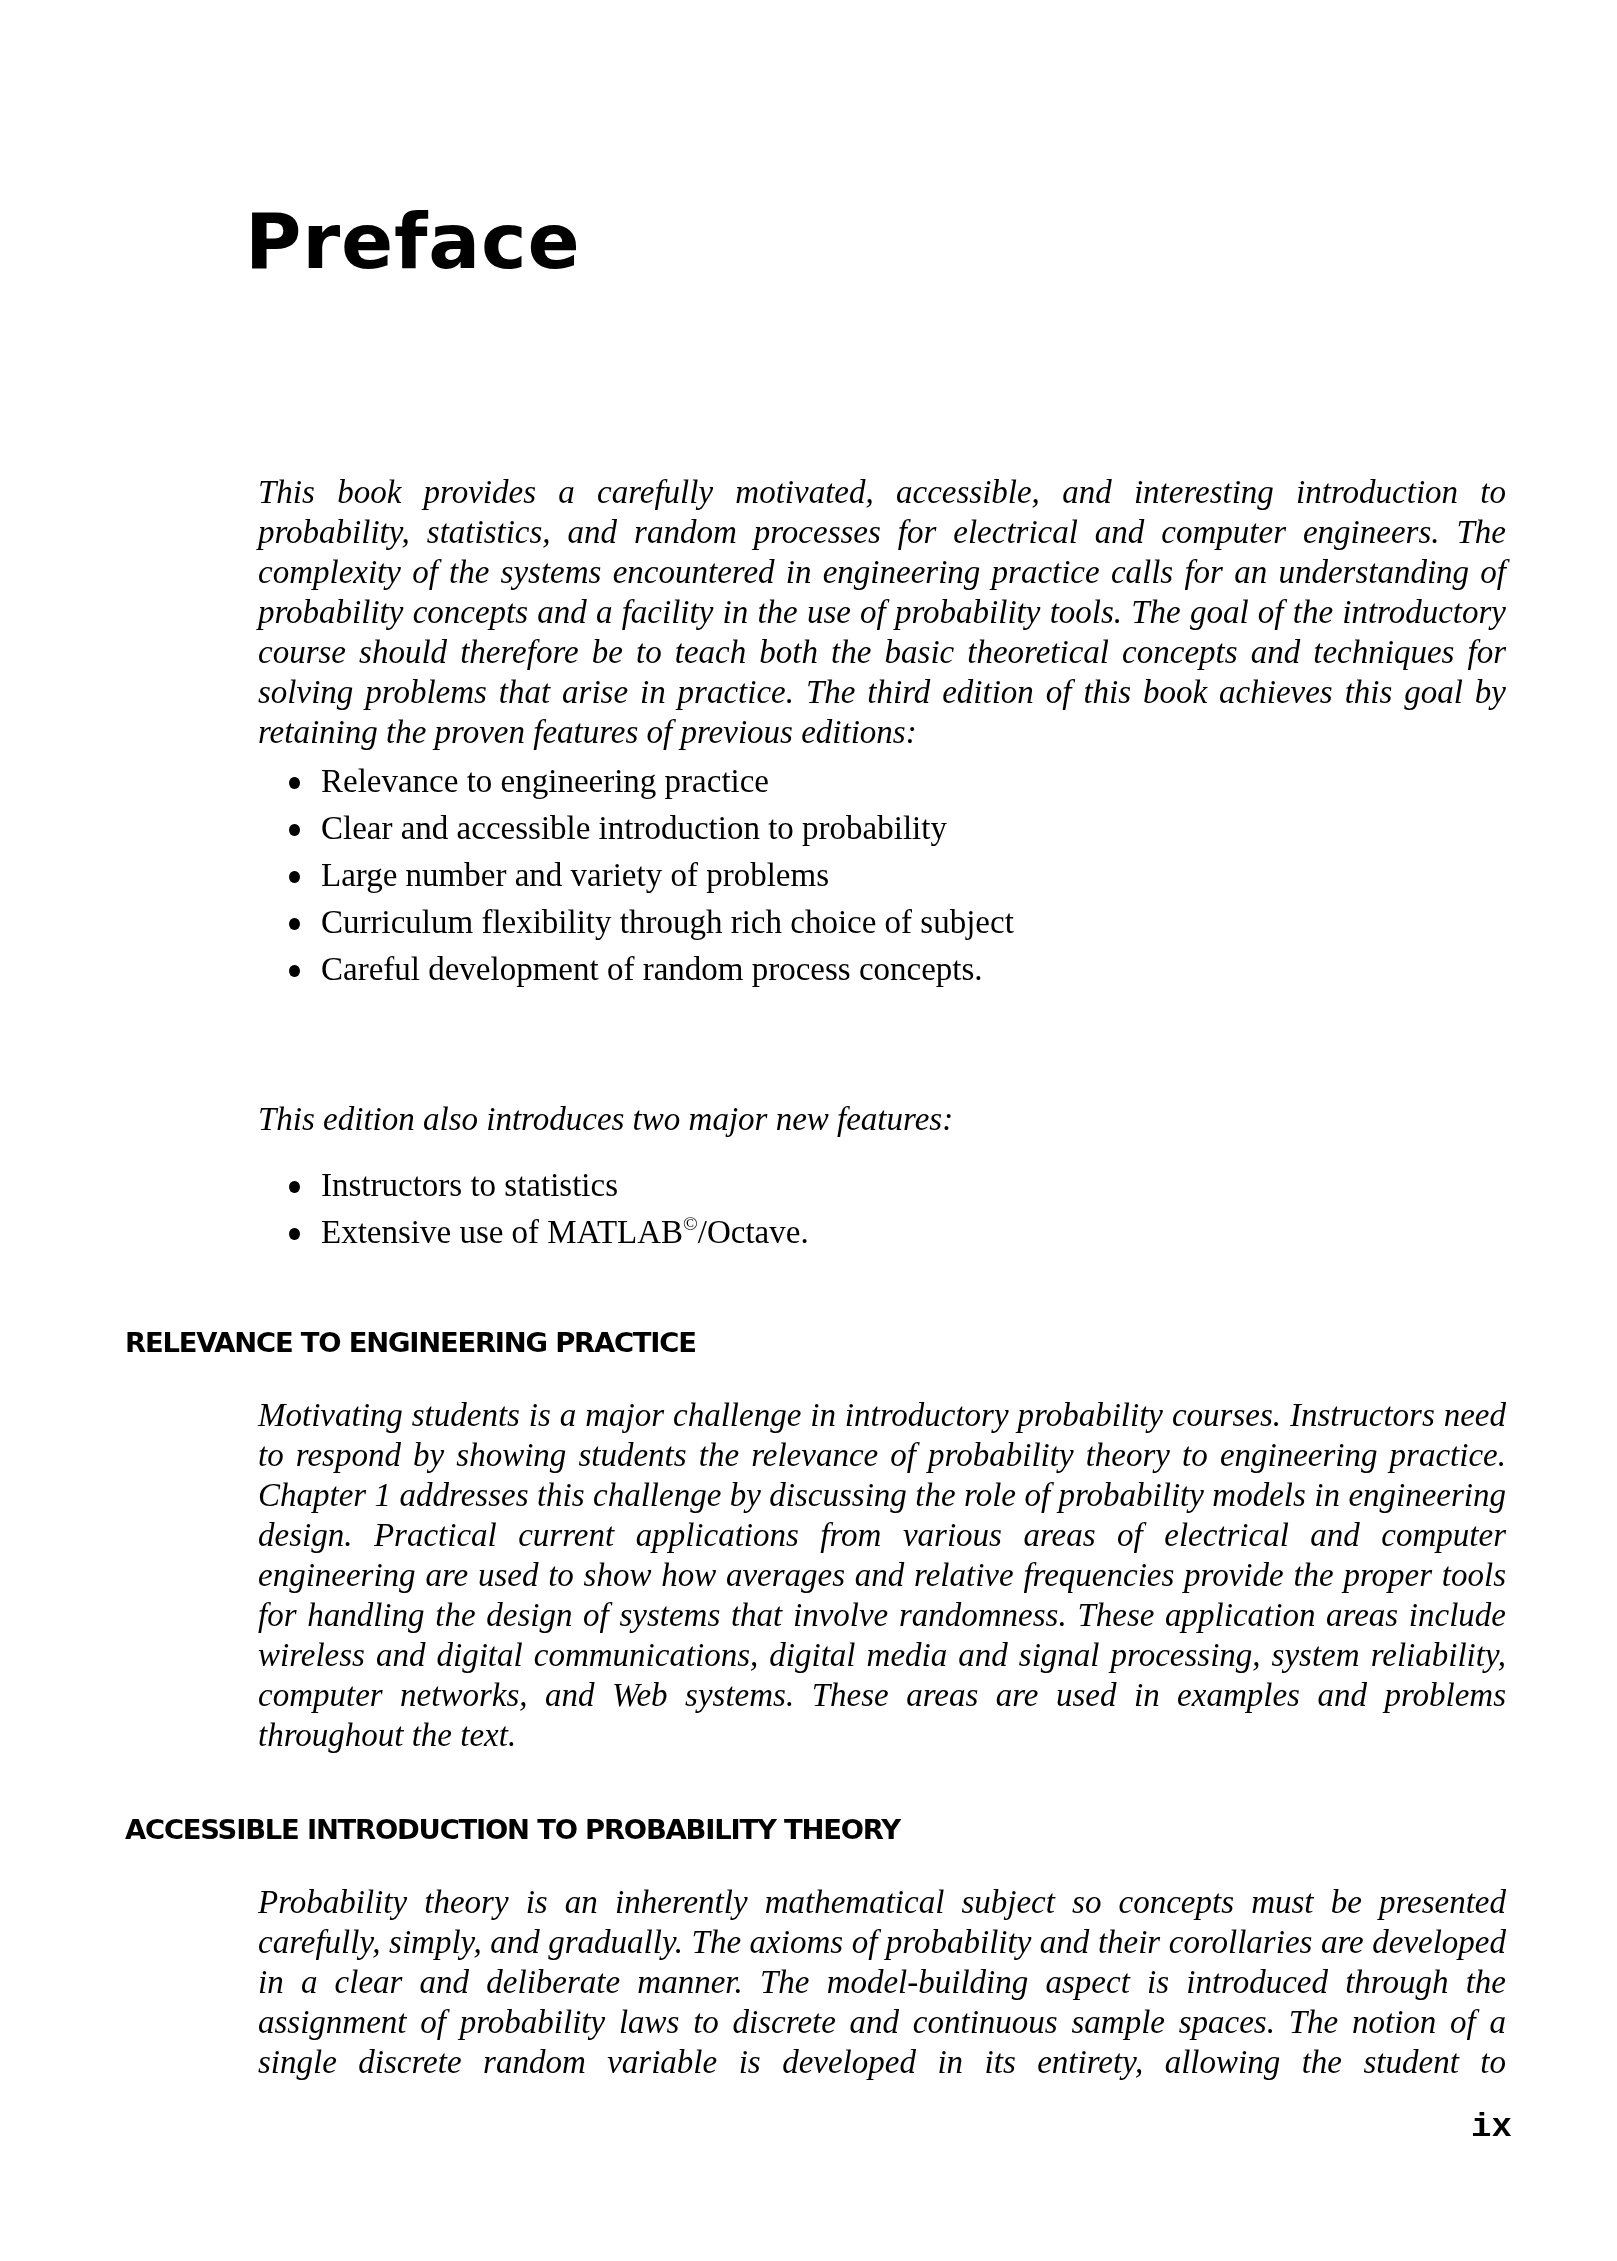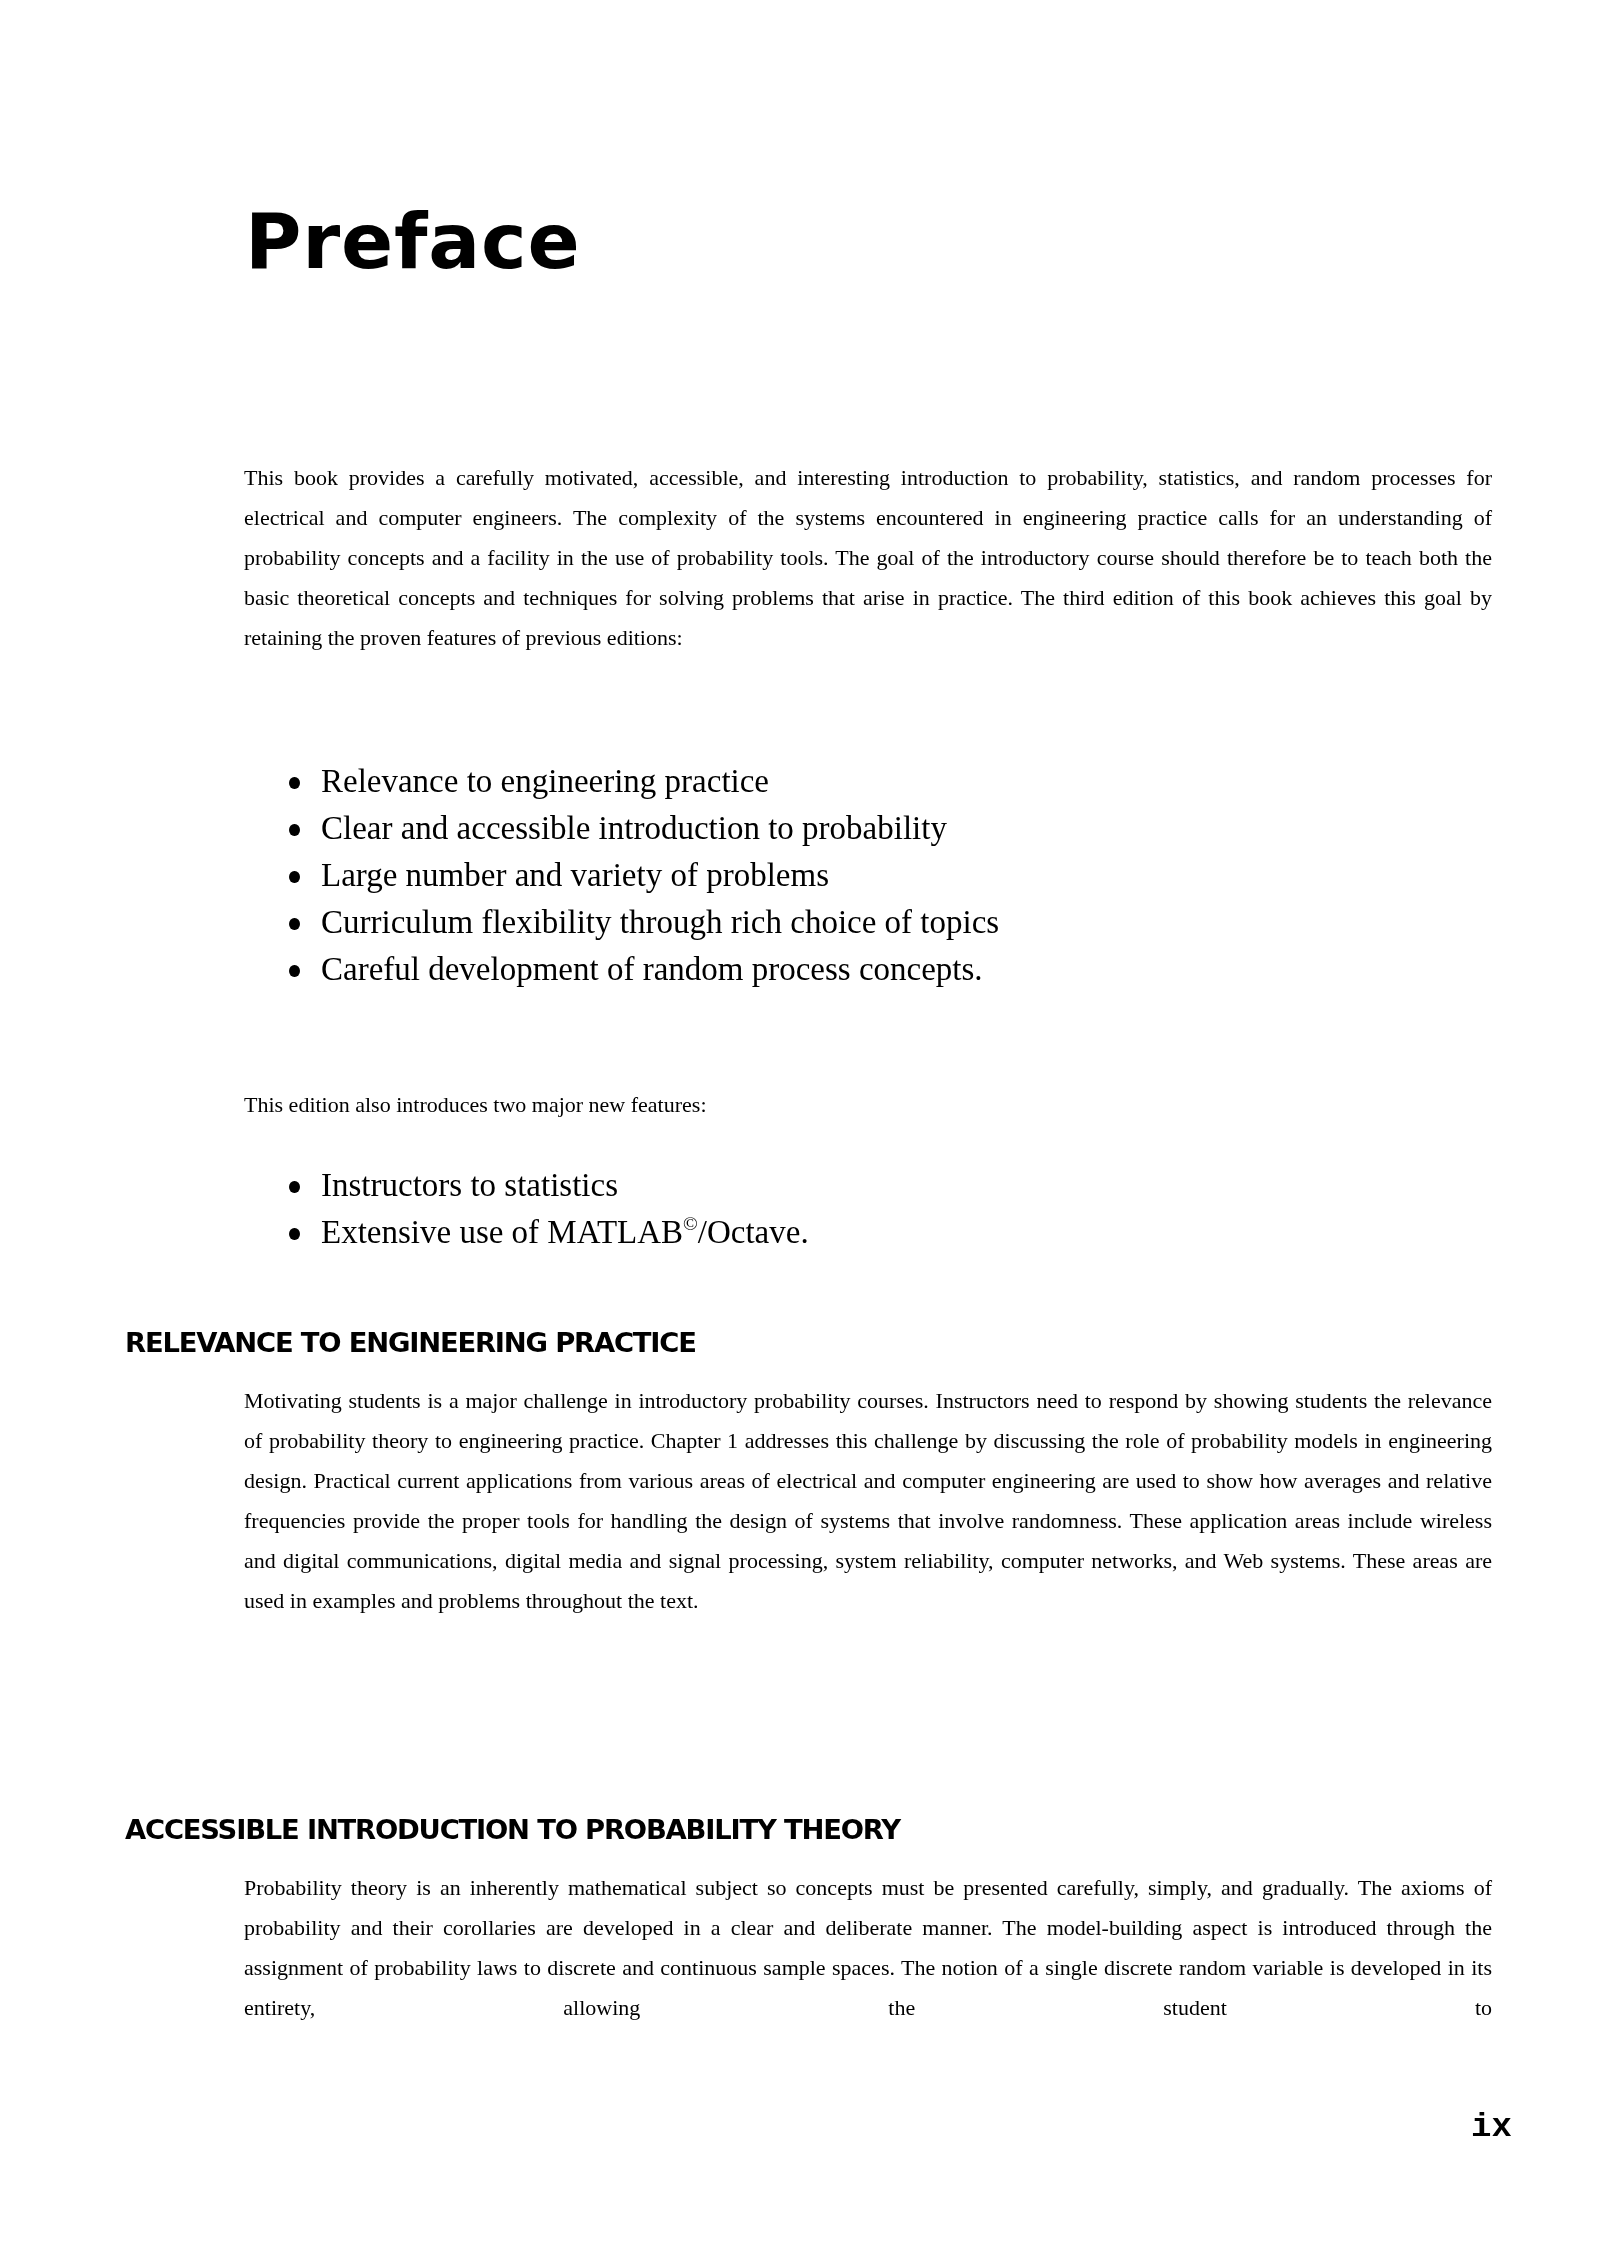--- a/index.html
+++ b/index.html
@@ -26,24 +26,25 @@
       top: 203px;
       margin: 0;
       font-family: "DejaVu Sans", sans-serif;
       font-weight: bold;
       font-size: 77px;
       letter-spacing: 0.8px;
       line-height: 1;
     }
     .body-text {
       font-family: "Liberation Serif", serif;
-      font-size: 22px;
+      font-size: 33px;
       line-height: 40px;
       text-align: justify;
-      margin: 0;
+      margin: 14px;
+      font-style: italic;
     }
     .para {
       position: absolute;
       left: 244px;
       width: 1248px;
     }
     .bullets {
       position: absolute;
       left: 244px;
       width: 1248px;
@@ -98,21 +99,21 @@
 <div class="page">
 
   <h1 class="title">Preface</h1>
 
   <p class="para body-text" style="top: 458px;">This book provides a carefully motivated, accessible, and interesting introduction to probability, statistics, and random processes for electrical and computer engineers. The complexity of the systems encountered in engineering practice calls for an understanding of probability concepts and a facility in the use of probability tools. The goal of the introductory course should therefore be to teach both the basic theoretical concepts and techniques for solving problems that arise in practice. The third edition of this book achieves this goal by retaining the proven features of previous editions:</p>
 
   <ul class="bullets" style="top: 758px;">
     <li><span class="bullet-dot"></span><span>Relevance to engineering practice</span></li>
     <li><span class="bullet-dot"></span><span>Clear and accessible introduction to probability</span></li>
     <li><span class="bullet-dot"></span><span>Large number and variety of problems</span></li>
-    <li><span class="bullet-dot"></span><span>Curriculum flexibility through rich choice of topics</span></li>
+    <li><span class="bullet-dot"></span><span>Curriculum flexibility through rich choice of subject</span></li>
     <li><span class="bullet-dot"></span><span>Careful development of random process concepts.</span></li>
   </ul>
 
   <p class="para body-text" style="top: 1085px;">This edition also introduces two major new features:</p>
 
   <ul class="bullets" style="top: 1162px;">
     <li><span class="bullet-dot"></span><span>Instructors to statistics</span></li>
     <li><span class="bullet-dot"></span><span>Extensive use of MATLAB</span><span class="sup">©</span><span>/Octave.</span></li>
   </ul>
 

